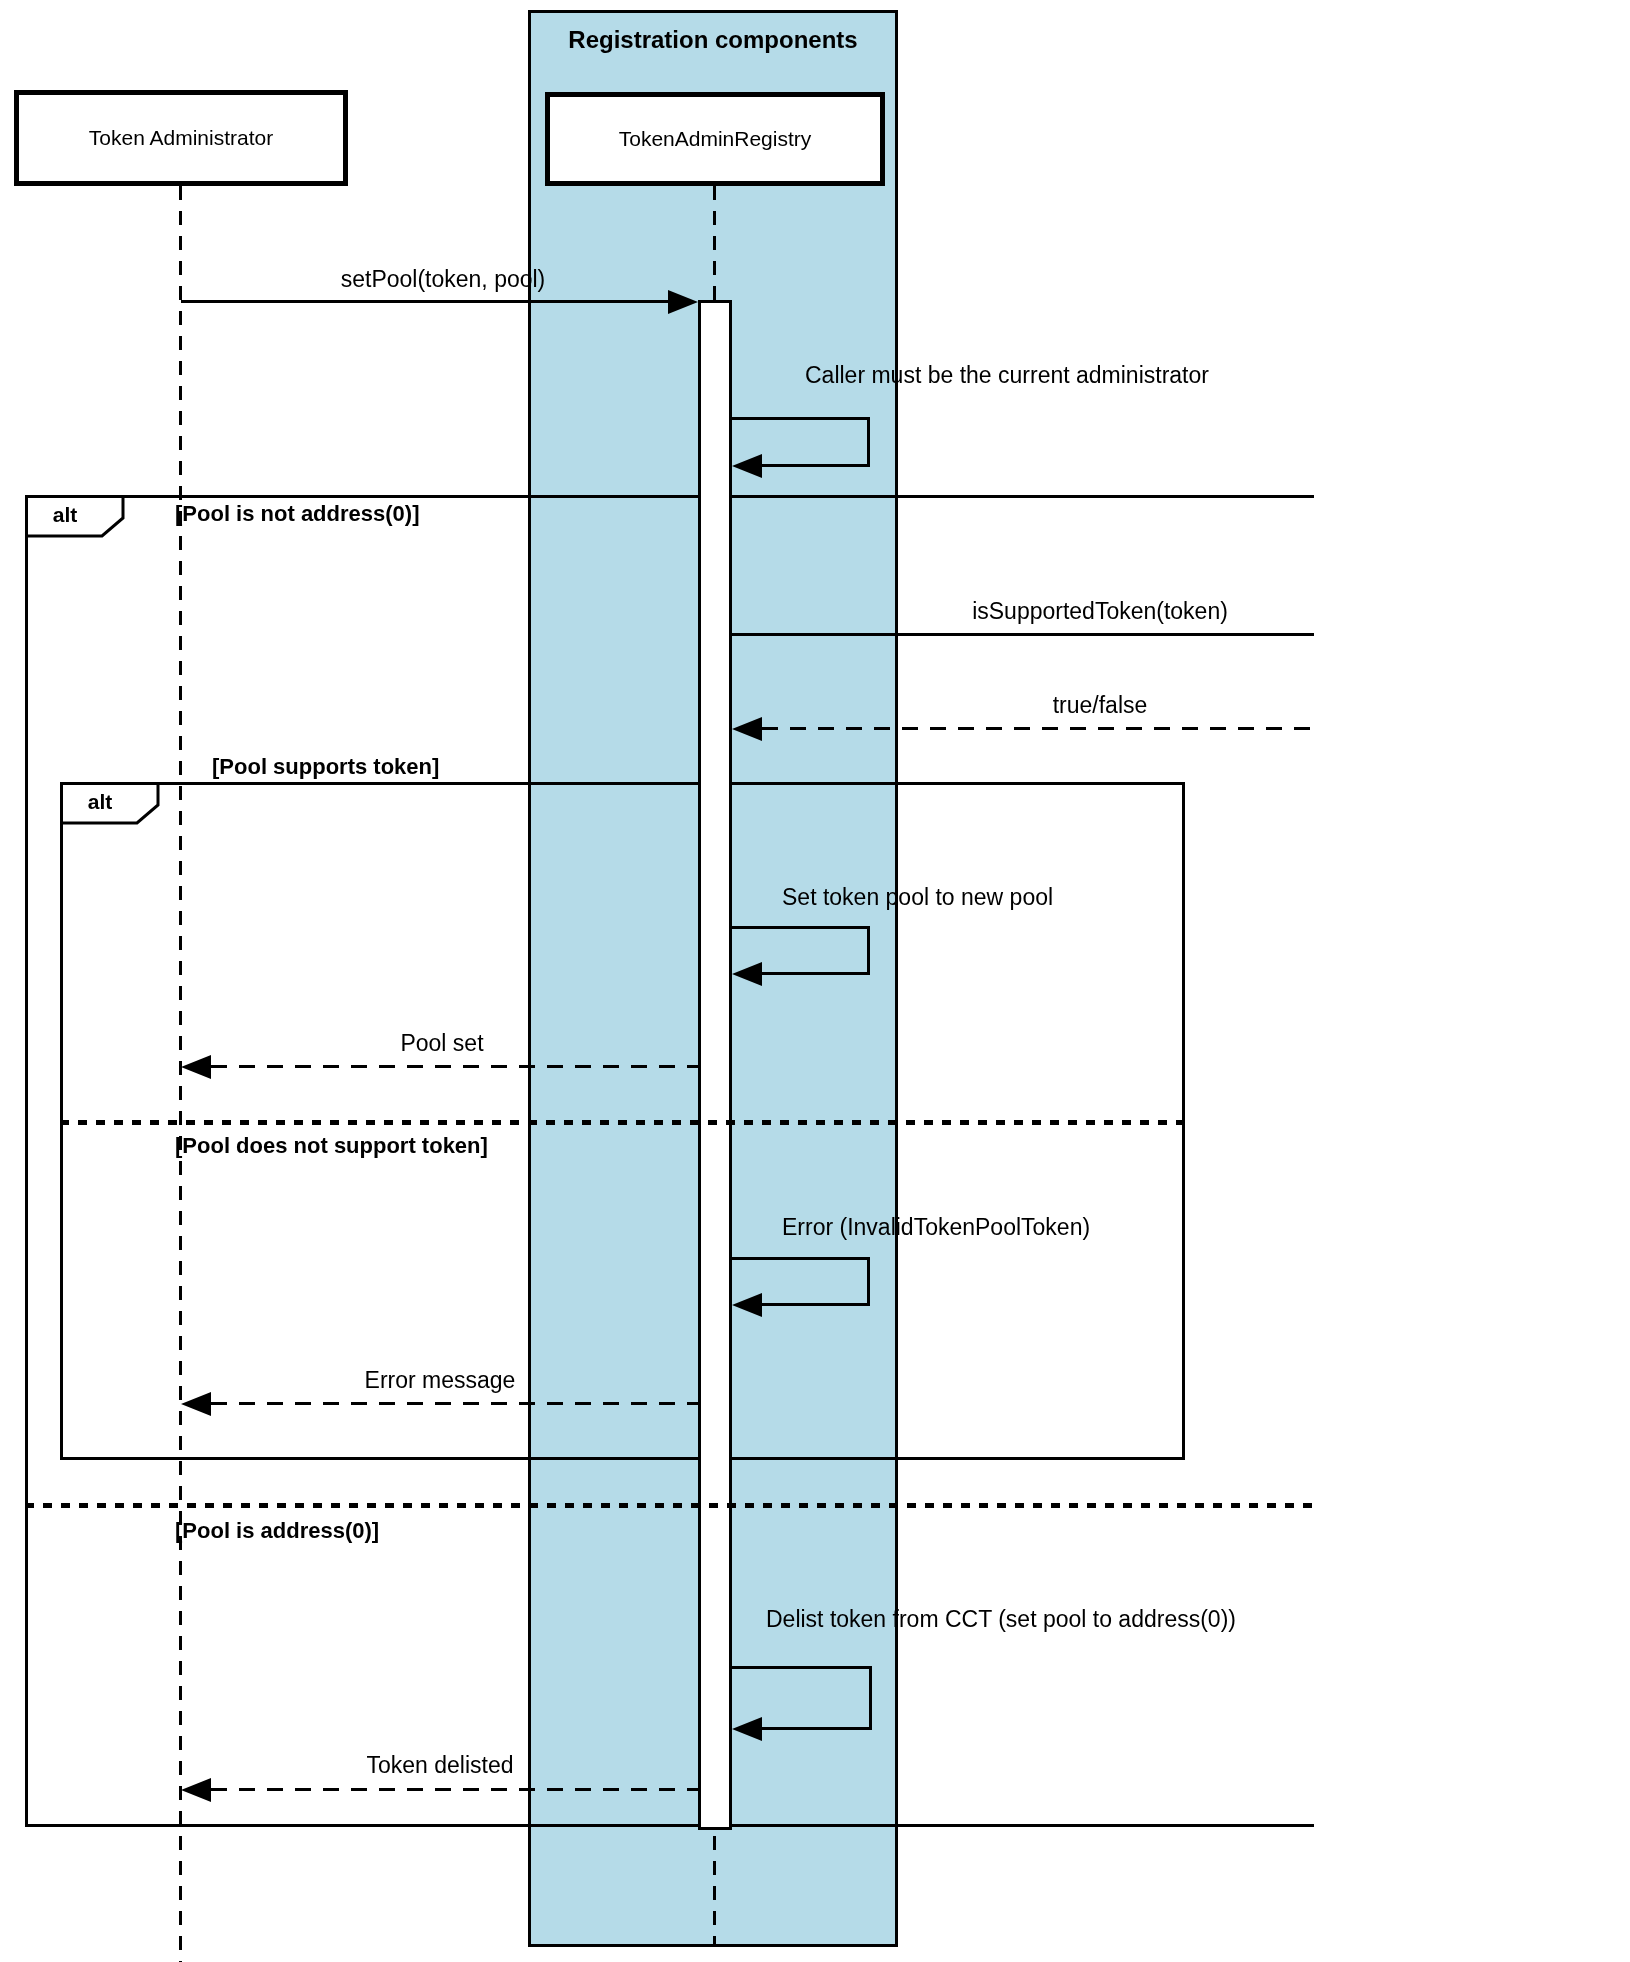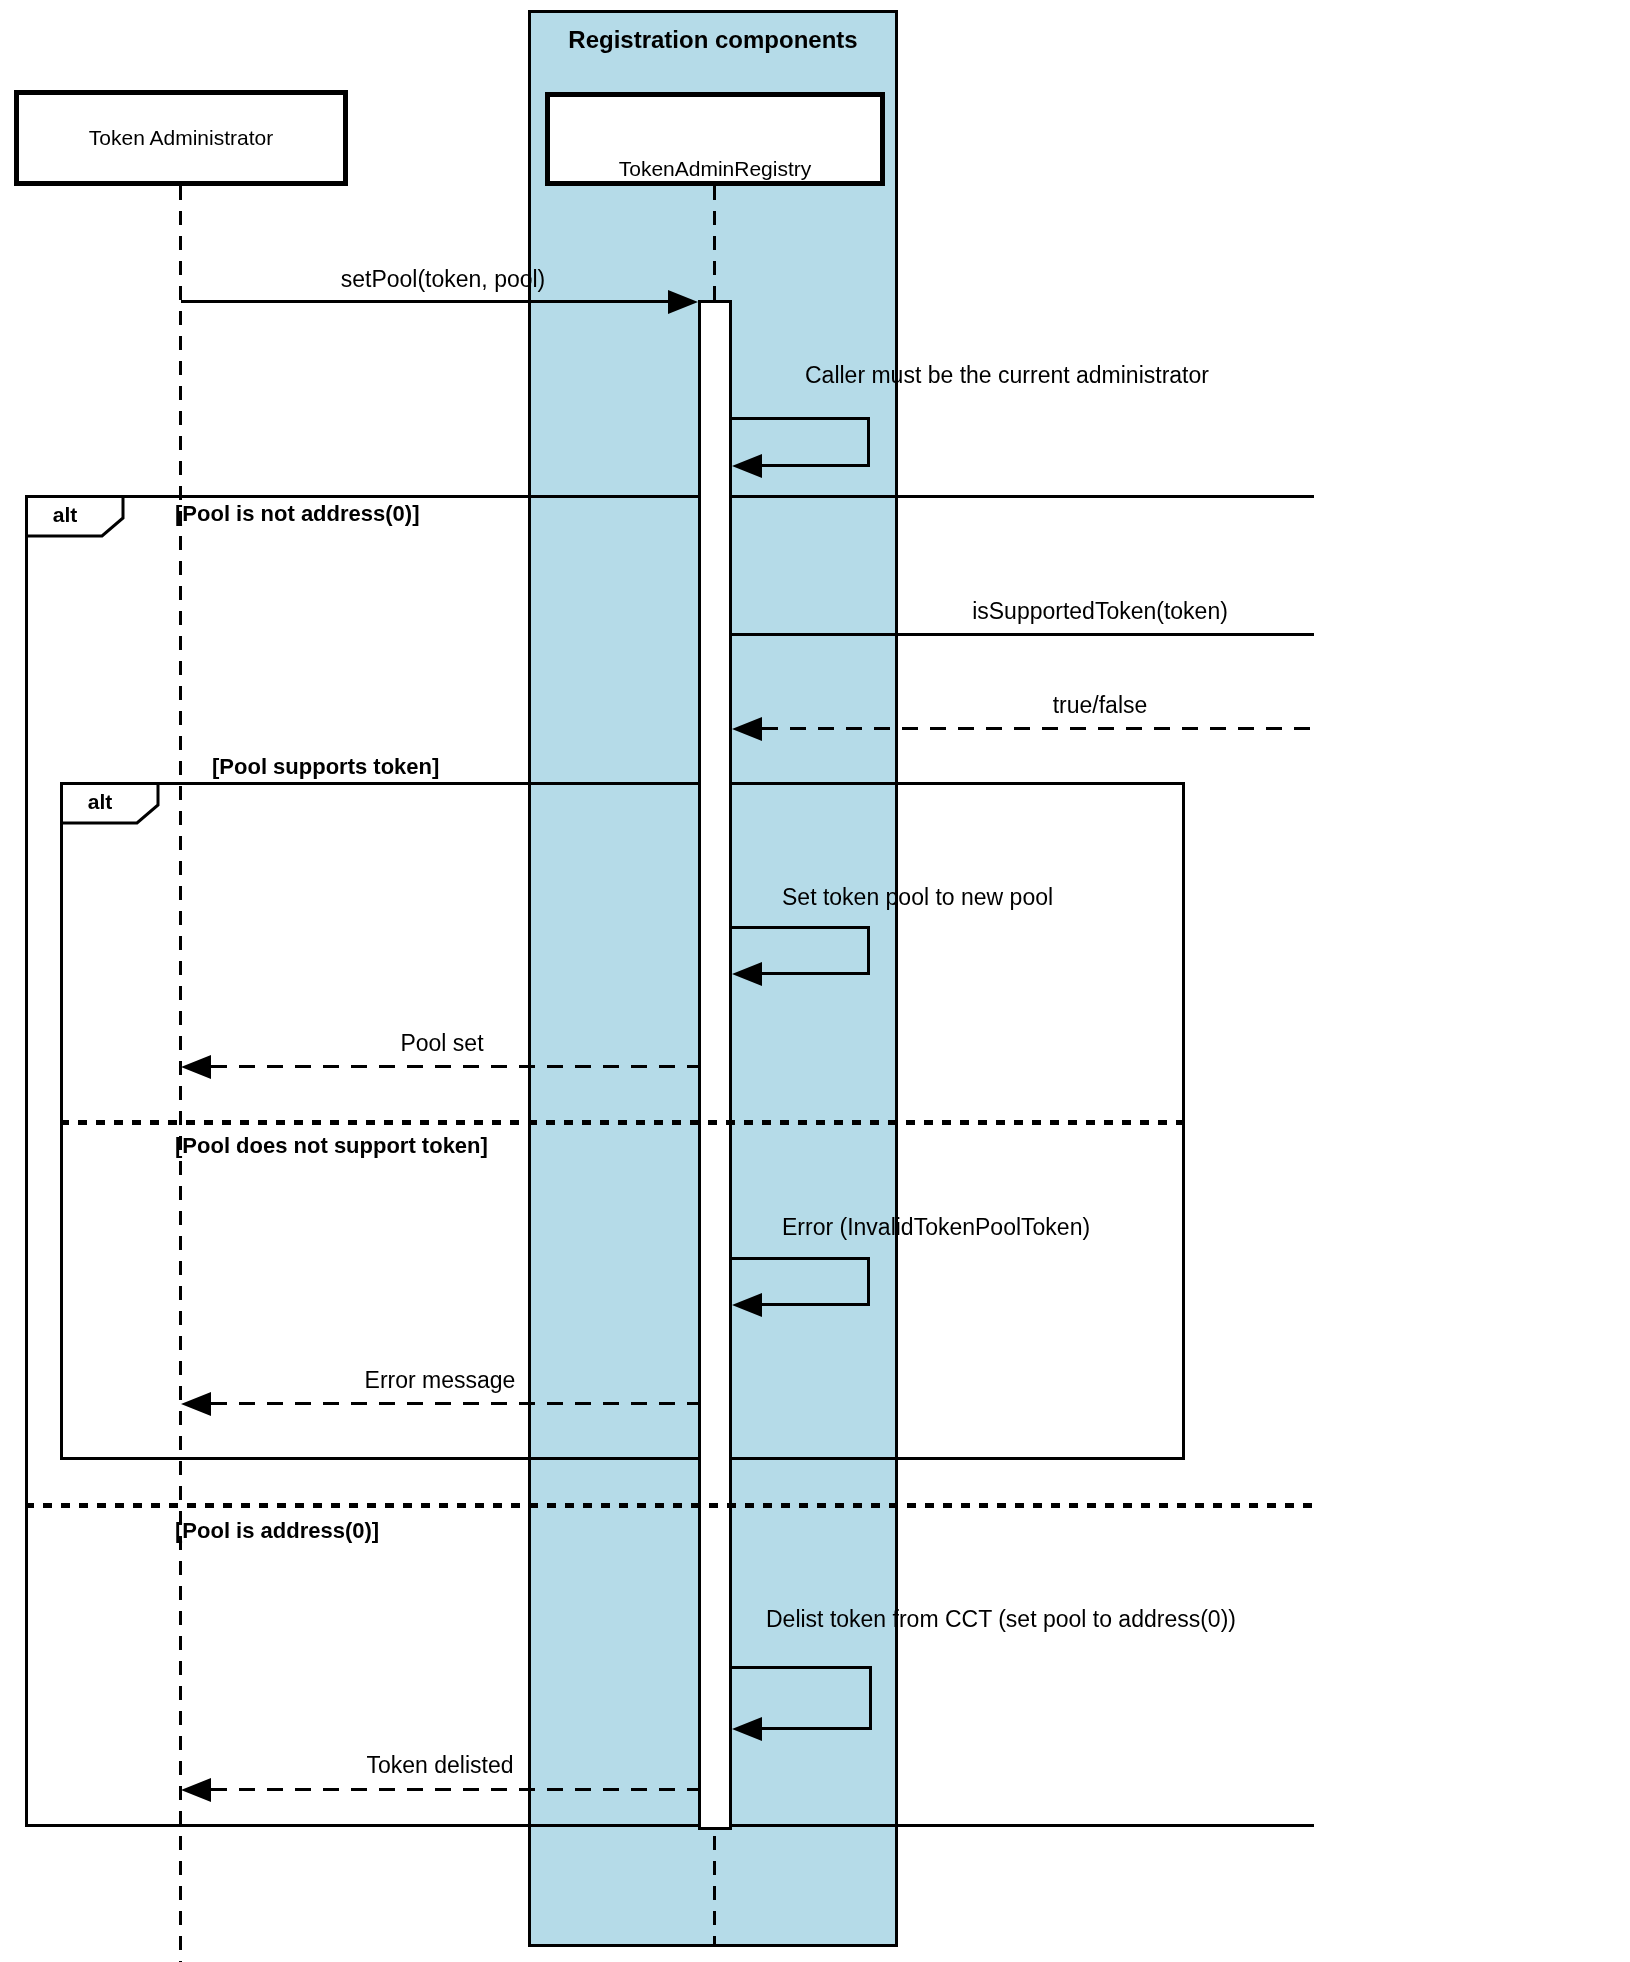--- a/index.html
+++ b/index.html
@@ -40,21 +40,21 @@
   <div class="abs frame" style="left:528px;top:10px;width:370px;height:1937px;"></div>
   <div class="abs frame-title" style="left:528px;top:26px;width:370px;">Registration components</div>
 
   <div class="abs lifeline" style="left:179px;top:186px;height:1776px;"></div>
   <div class="abs lifeline" style="left:713px;top:186px;height:1758px;"></div>
   <div class="abs lifeline" style="left:1490px;top:186px;height:1756px;"></div>
 
   <div class="abs actor" style="left:14px;top:90px;width:334px;height:96px;">
     <span>Token Administrator</span>
   </div>
-  <div class="abs actor" style="left:545px;top:92px;width:340px;height:94px;align-items:flex-end;">
+  <div class="abs actor" style="left:545px;top:92px;width:340px;height:94px;">
     <span>TokenAdminRegistry</span>
   </div>
   <div class="abs actor" style="left:1367px;top:90px;width:250px;height:96px;">
     <span>Pool Contract</span>
   </div>
 
   <div class="abs activation" style="left:698px;top:300px;width:34px;height:1530px;"></div>
   <div class="abs activation" style="left:1477px;top:633px;width:31px;height:100px;"></div>
 
   <div class="abs alt-frame" style="left:25px;top:495px;width:1588px;height:1332px;"></div>

